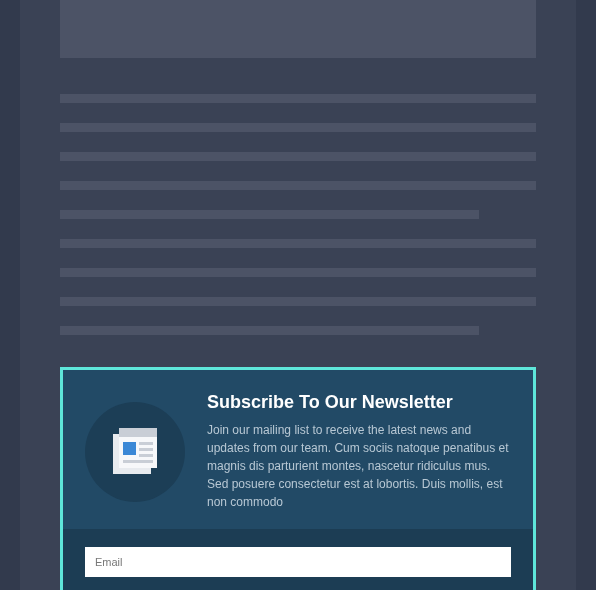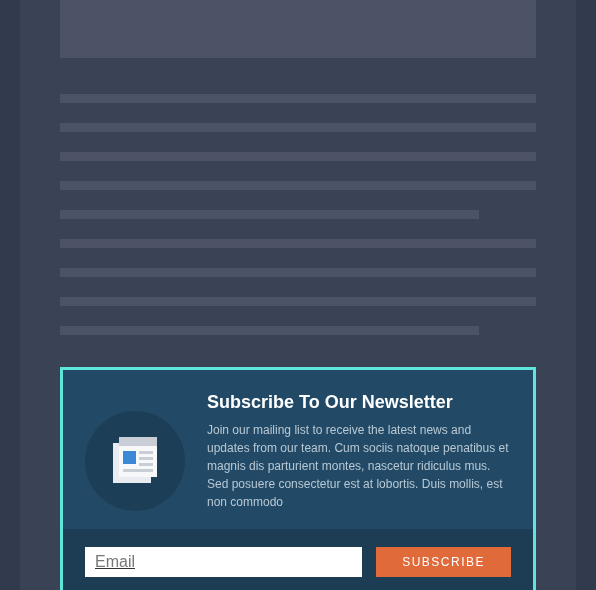--- a/index.html
+++ b/index.html
@@ -33,21 +33,21 @@
     left: 40px;
     right: 40px;
     top: 367px;
     border: 3px solid #5ee6da;
     background: #224a66;
   }
   .card-top {
     display: flex;
     padding: 22px 22px 18px 22px;
     gap: 22px;
-    align-items: flex-end;
+    align-items: center;
   }
   .icon-wrap {
     flex-shrink: 0;
     width: 100px;
     height: 100px;
     border-radius: 50%;
     background: #1c3e56;
     display: flex;
     align-items: center;
     justify-content: center;
@@ -69,25 +69,24 @@
     padding: 18px 22px 22px 22px;
     display: flex;
     gap: 14px;
     align-items: stretch;
   }
   .email-input {
     flex: 1;
     background: #fff;
     border: none;
     padding: 8px 10px;
-    font-size: 16px;
+    font-size: 11px;
     color: #333;
     height: 30px;
     outline: none;
-    text-decoration: underline;
   }
   .email-input::placeholder { color: #777; }
   .subscribe-btn {
     background: #e06a3a;
     color: #fff;
     border: none;
     padding: 0 26px;
     font-size: 12px;
     letter-spacing: 1.5px;
     height: 30px;
@@ -125,17 +124,16 @@
           <rect x="14" y="34" width="30" height="3" fill="#c9ced6"></rect>
         </svg>
       </div>
       <div class="card-text">
         <div class="card-title">Subscribe To Our Newsletter</div>
         <div class="card-body">Join our mailing list to receive the latest news and updates from our team. Cum sociis natoque penatibus et magnis dis parturient montes, nascetur ridiculus mus. Sed posuere consectetur est at lobortis. Duis mollis, est non commodo</div>
       </div>
     </div>
     <div class="card-bottom">
       <input type="text" class="email-input" placeholder="Email" style="">
-      <button class="subscribe-btn">SUBSCRIBE</button>
     </div>
   </div>
 
 </div>
 
 </body></html>

